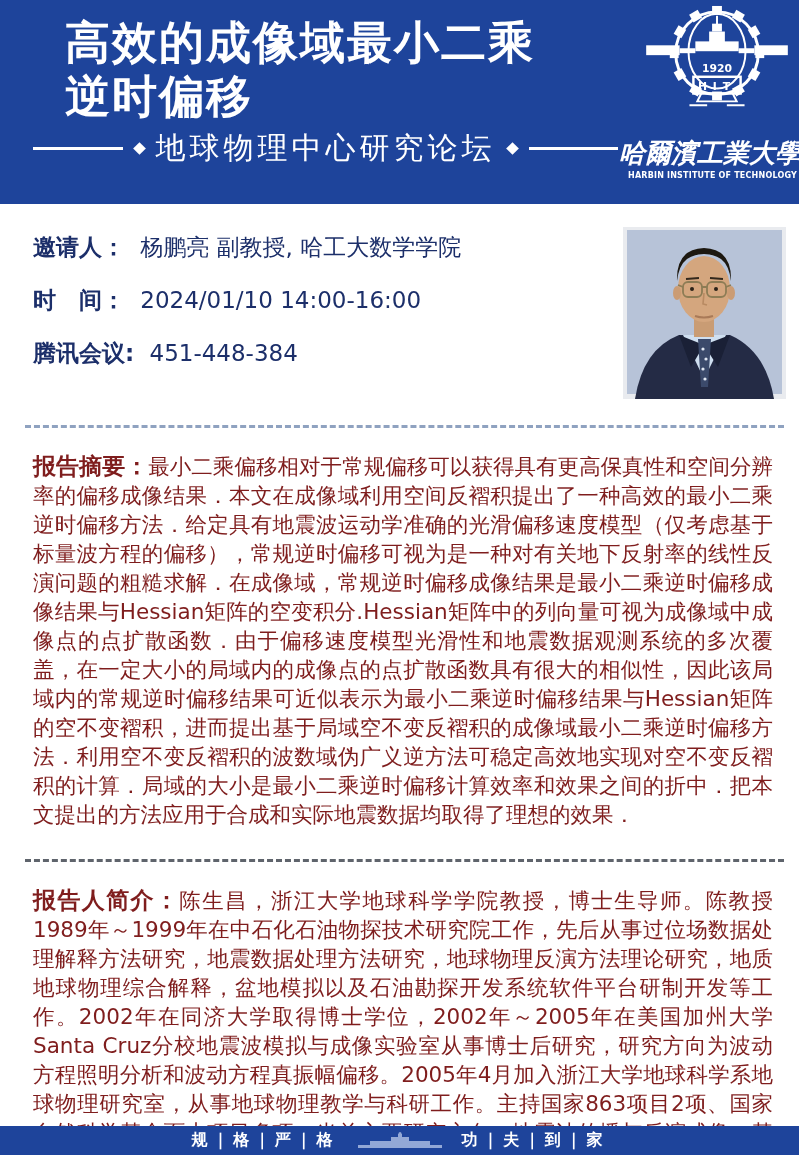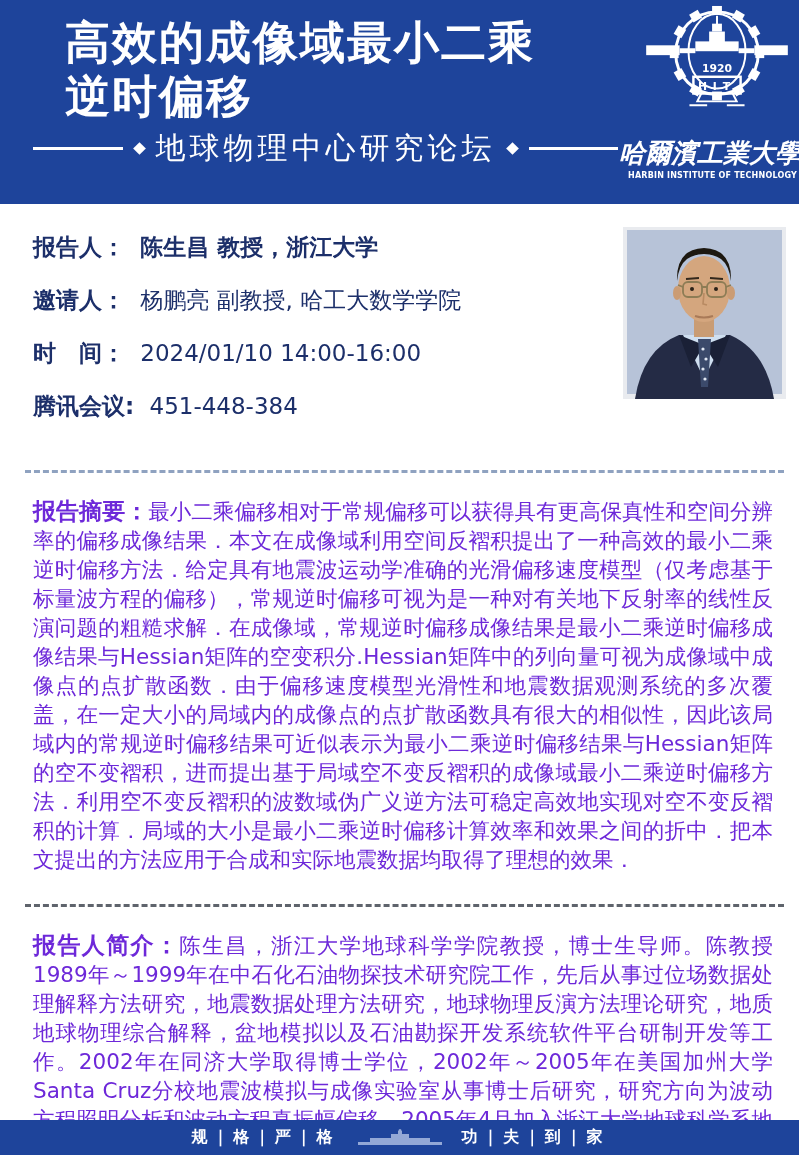--- a/index.html
+++ b/index.html
@@ -43,29 +43,29 @@
   .info-row { font-size:23px; color:#1c2f6a; margin-bottom:22px; white-space:nowrap; }
   .info-row .label { font-weight:bold; }
   .info-row .value { font-weight:normal; margin-left:8px; }
   .info-row .value.strong { font-weight:bold; }
   .photo { flex:0 0 auto; width:163px; height:172px; margin-right:1px; }
   
   .sep { border:none; height:0; margin:0 15px 0 25px; }
   .sep-top { border-top:3px dashed #8fa2c0; margin-top:26px; }
   .sep-bottom { border-top:3px dashed #5f646c; margin-top:30px; }
   
-  .section { padding:24px 26px 0 33px; color:#6d28d9; }
+  .section { padding:24px 26px 0 33px; color:#7f1d1d; }
   .section p {
     font-size:21.5px; line-height:29px; text-align:justify;
     text-justify:inter-ideograph;
   }
   .section .section-label { font-weight:bold; font-size:23px; }
   
   .footer {
-    position:absolute; left:0; bottom:0; width:799px; height:35px;
+    position:absolute; left:0; bottom:0; width:799px; height:29px;
     background:#1e449b; color:#ffffff;
     display:flex; align-items:center; justify-content:center; gap:20px;
   }
   .motto {
     font-family:"DejaVu Serif", serif; font-size:16px; font-weight:bold;
     letter-spacing:5px; white-space:nowrap;
   }
   .building-icon { flex:0 0 auto; }
 </style>
 </head>
@@ -125,24 +125,20 @@
         <path d="M52,103 L70,103 M90,103 L108,103" stroke="#ffffff" stroke-width="2"></path>
       </svg>
       <div class="logo-cn">哈爾濱工業大學</div>
       <div class="logo-en">HARBIN INSTITUTE OF TECHNOLOGY</div>
     </div>
   </div>
 
   <div class="info">
     <div class="info-rows">
       <div class="info-row">
-        <span class="label">报告人：</span>
-        <span class="value strong">陈生昌 教授，浙江大学</span>
-      </div>
-      <div class="info-row">
         <span class="label">邀请人：</span>
         <span class="value">杨鹏亮 副教授, 哈工大数学学院</span>
       </div>
       <div class="info-row">
         <span class="label">时　间：</span>
         <span class="value">2024/01/10 14:00-16:00</span>
       </div>
       <div class="info-row">
         <span class="label">腾讯会议:</span>
         <span class="value">451-448-384</span>

